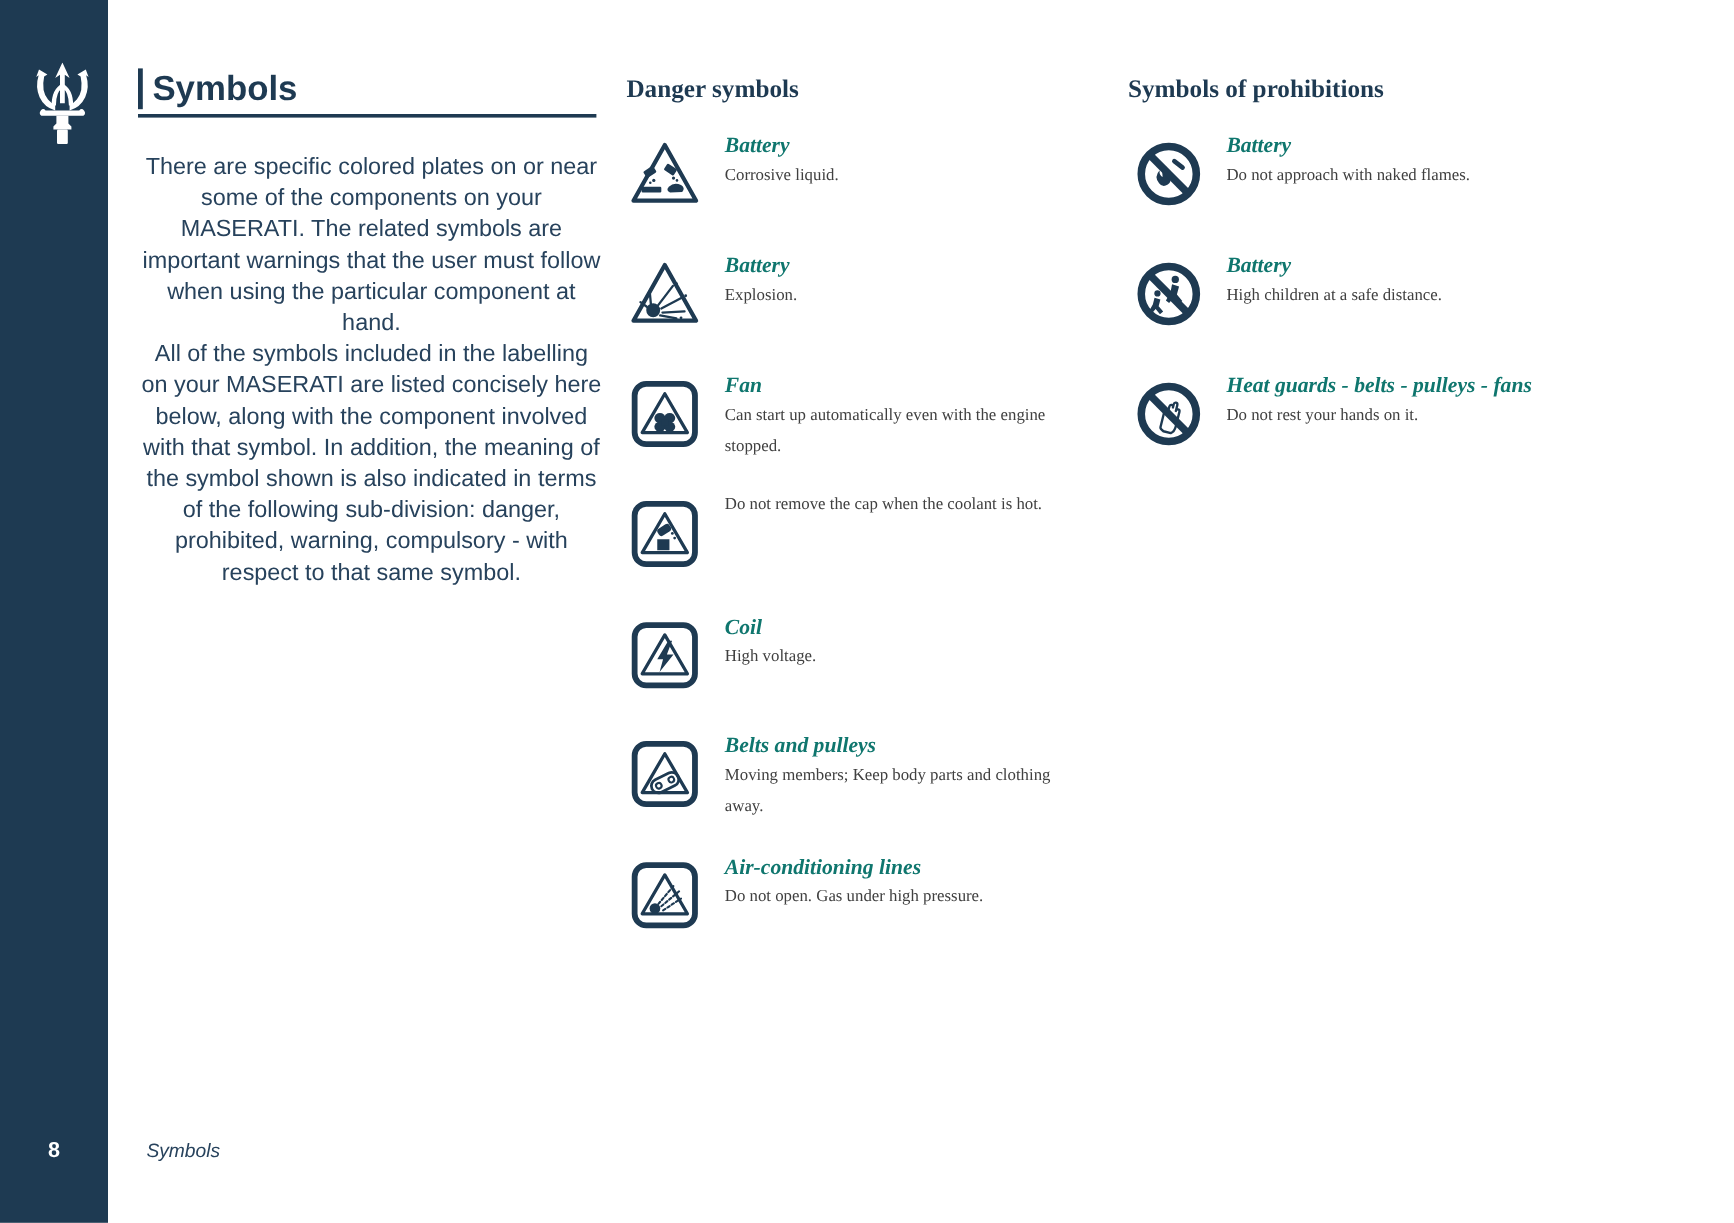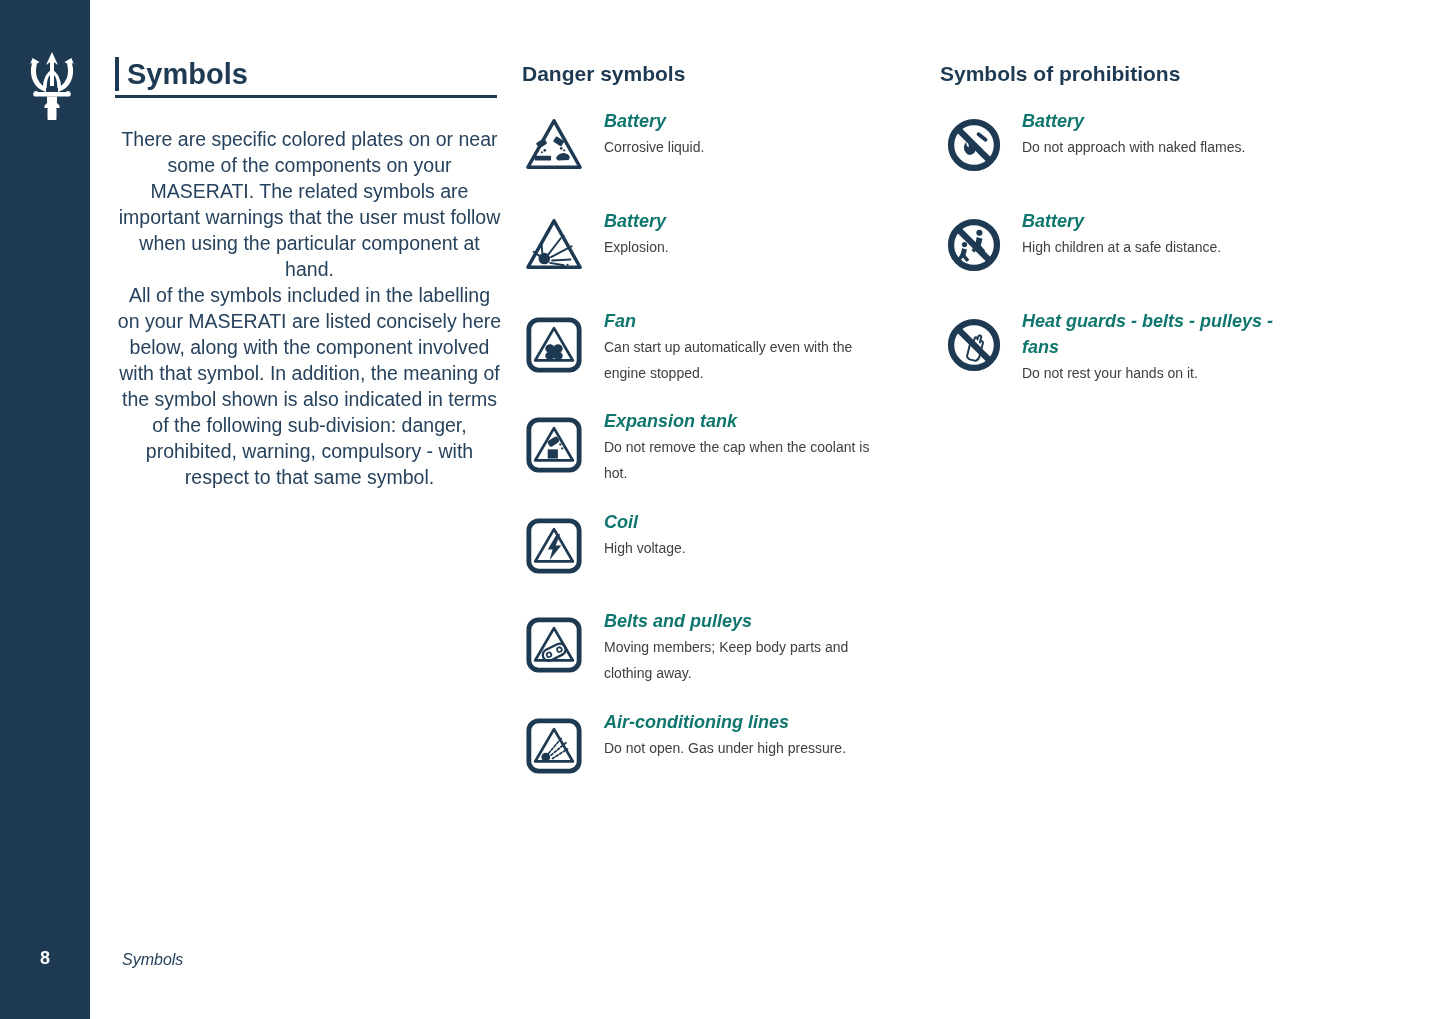--- a/index.html
+++ b/index.html
@@ -33,21 +33,21 @@
     font-size: 29px; font-weight: bold; color: #1e3a52;
     border-left: 4px solid #1e3a52; padding-left: 8px; line-height: 34px;
   }
   .intro-text {
     position: absolute; left: 117px; top: 126px; width: 385px;
     font-size: 19.5px; line-height: 26px; color: #27425c; text-align: center;
   }
   .intro-text p { margin: 0; }
 
   
-  .col { position: absolute; top: 0; height: 813px; }
+  .col { position: absolute; top: 0; height: 813px; font-family: Liberation Serif, serif; }
   .col-danger { left: 525px; width: 380px; }
   .col-prohibit { left: 930px; width: 380px; margin-left: 10px; }
   .col-heading {
     position: absolute; top: 62px; left: 0;
     font-size: 21px; font-weight: bold; color: #1e3a52; white-space: nowrap;
   }
   .col-danger .col-heading { left: -3px; }
 
   .item { position: absolute; left: 0; display: flex; align-items: flex-start; }
   .item-icon { flex: 0 0 auto; margin-top: 8px; }
@@ -174,21 +174,20 @@
           <path d="M30 12.5 L49.5 46 L10.5 46 Z" fill="none" stroke="#1e3a52" stroke-width="2.8" stroke-linejoin="round"></path>
           <g fill="#1e3a52">
             <rect x="23.5" y="23" width="12" height="7" rx="2.5" transform="rotate(-33 29.5 26.5)"></rect>
             <circle cx="36.5" cy="29.5" r="1.2"></circle>
               <circle cx="38.5" cy="33.5" r="1.2"></circle>
             <path d="M23.5 34.5 h10.5 v9.5 h-10.5 Z"></path>
           </g>
         </svg>
       </div>
       <div class="item-text">
-        <div class="item-label">Expansion tank</div>
         <div class="item-desc">Do not remove the cap when the coolant is hot.</div>
       </div>
     </div>
 
     <div class="item" style="top:509px">
       <div class="item-icon">
         <svg width="58" height="58" viewBox="0 0 60 60">
           <rect x="4" y="4" width="52" height="52" rx="10" fill="none" stroke="#1e3a52" stroke-width="5"></rect>
           <path d="M30 12.5 L49.5 46 L10.5 46 Z" fill="none" stroke="#1e3a52" stroke-width="2.8" stroke-linejoin="round"></path>
           <path d="M33 17.5 L23.5 33.5 L28.5 33.5 L25.5 44.5 L37.5 29.5 L31.8 29.5 L36.3 17.5 Z" fill="#1e3a52"></path>

